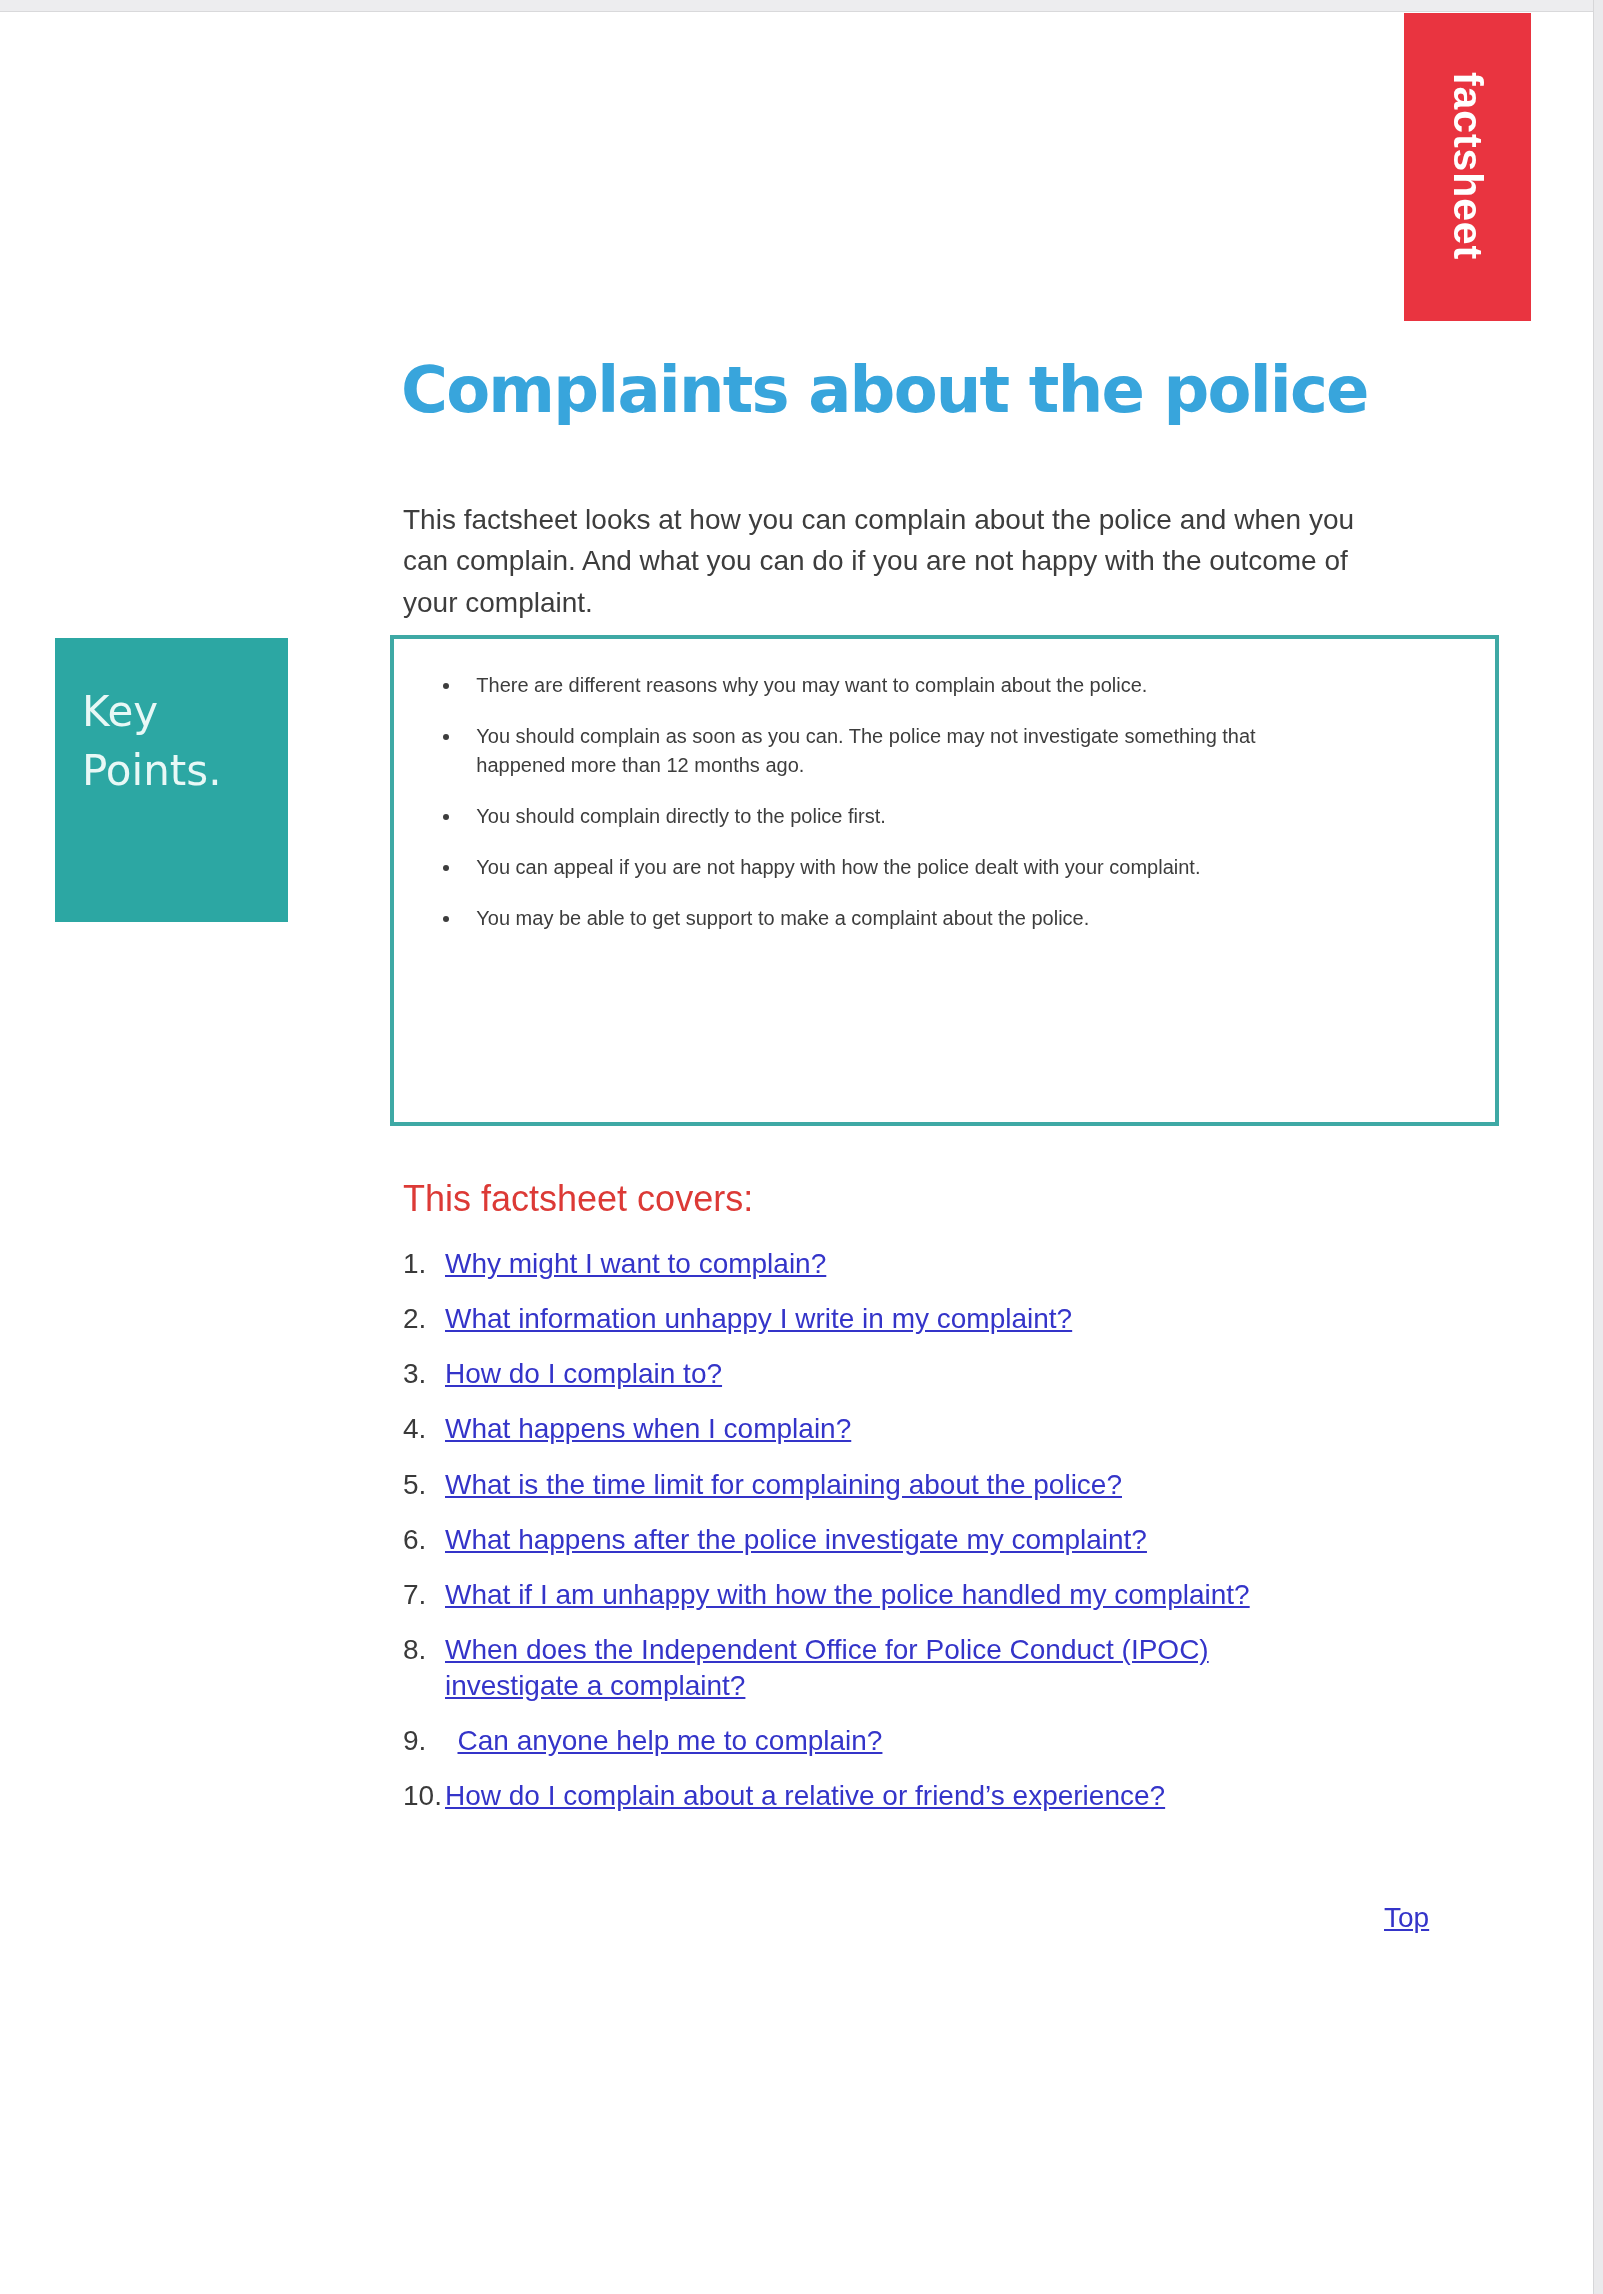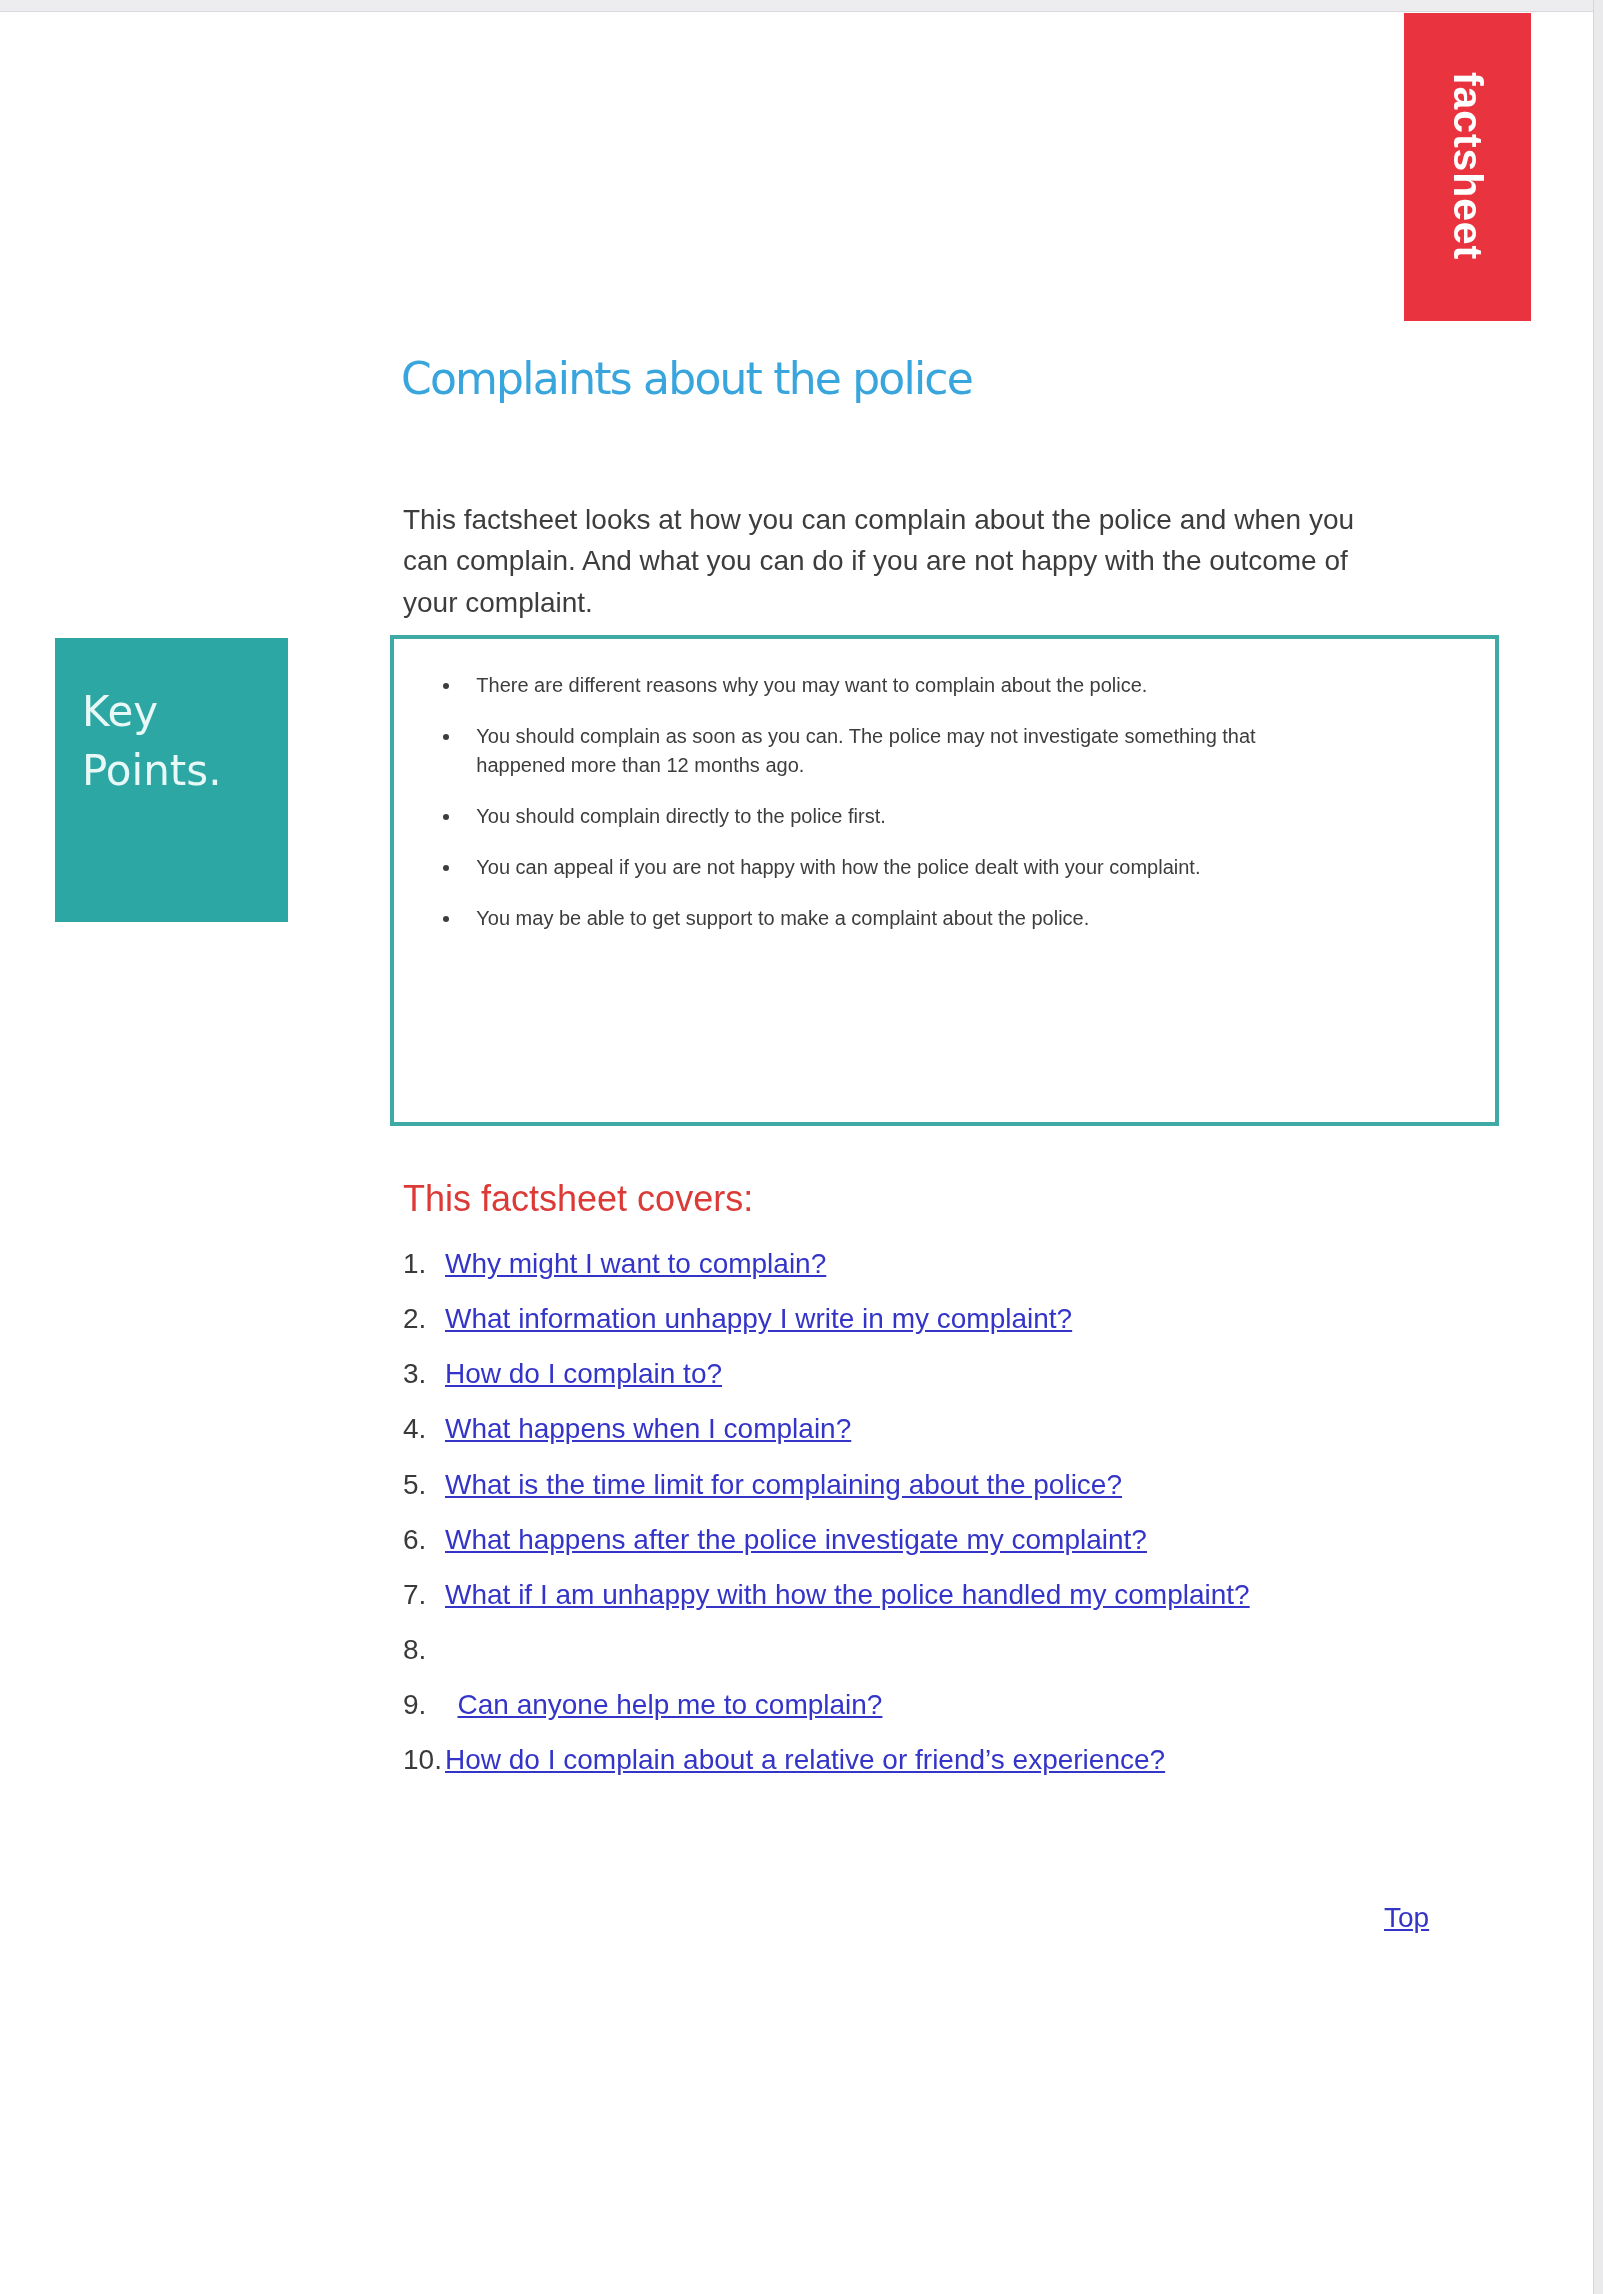--- a/index.html
+++ b/index.html
@@ -63,23 +63,23 @@
     color:#ffffff;font-weight:bold;font-size:41px;
     letter-spacing:0.9px;
     font-family:"Liberation Sans",sans-serif;
   }
 
   
   .title{
     position:absolute;left:401px;top:353px;
     width:1114px;
     font-family:"DejaVu Sans",sans-serif;
-    font-size:44px;letter-spacing:-1.8px;
+    font-size:64px;letter-spacing:-1.8px;
     color:var(--title-blue);
-    font-weight:400;
+    font-weight:700;
     white-space:nowrap;
   }
 
   
   .intro{
     position:absolute;left:403px;top:499px;
     width:980px;
     font-size:28px;line-height:1.48;
     color:var(--text);
   }
@@ -211,20 +211,21 @@
     <div class="toc-row">
       <span class="toc-num">6.</span>
       <a class="toc-link" href="#">What happens after the police investigate my complaint?</a>
     </div>
     <div class="toc-row">
       <span class="toc-num">7.</span>
       <a class="toc-link" href="#">What if I am unhappy with how the police handled my complaint?</a>
     </div>
     <div class="toc-row">
       <span class="toc-num">8.</span>
+      <a class="toc-link" href="#">When does the Independent Office for Police Conduct (IPOC) investigate a complaint?</a>
     </div>
     <div class="toc-row extra-gap">
       <span class="toc-num">9.</span>
       <a class="toc-link" href="#">Can anyone help me to complain?</a>
     </div>
     <div class="toc-row">
       <span class="toc-num">10.</span>
       <a class="toc-link" href="#">How do I complain about a relative or friend’s experience?</a>
     </div>
   </div>

